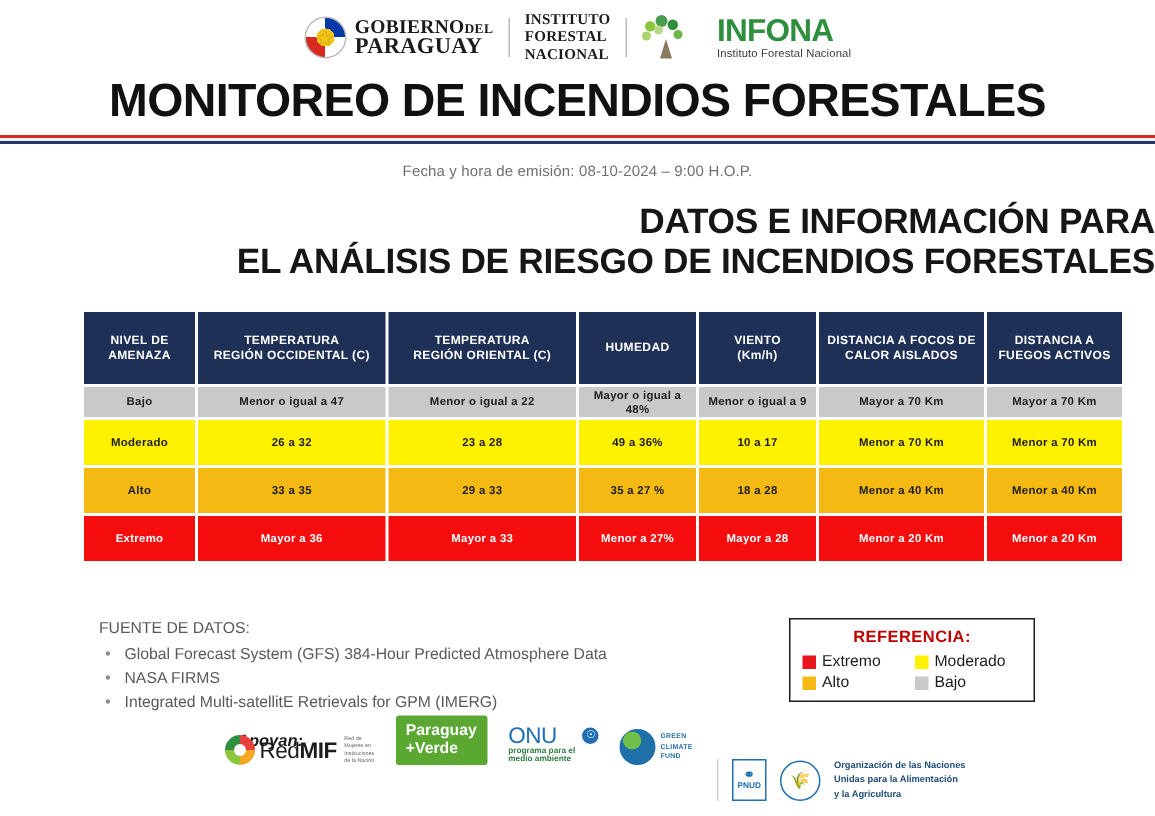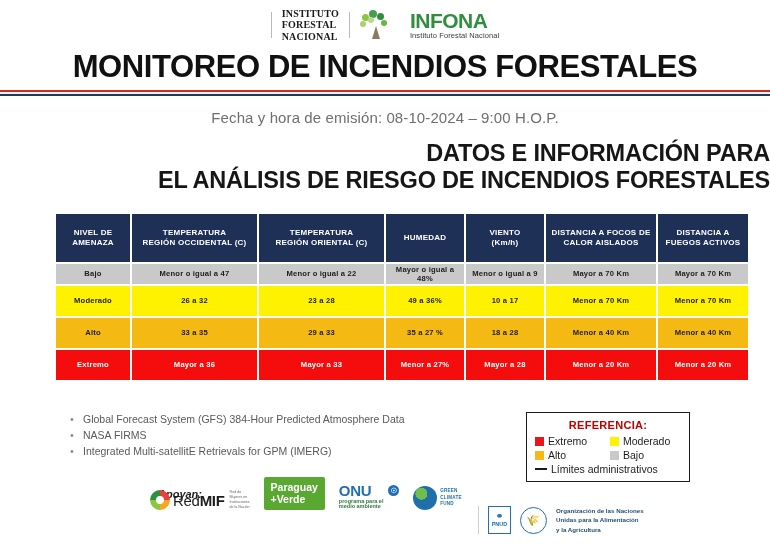--- a/index.html
+++ b/index.html
@@ -89,21 +89,21 @@
   }
   .tri-rule { margin-top: 5px; }
   .tri-rule div { height: 2px; }
   .rule-red { background: #d52b1e; }
   .rule-white { background: #f2f2f2; }
   .rule-blue { background: #1f3864; }
 
   
   .emission {
     text-align: center;
-    font-size: 15px;
+    font-size: 10px;
     color: #6f6f6f;
     margin-top: 13px;
     letter-spacing: .1px;
   }
 
   
   .section-title {
     text-align: right;
     margin-top: 14px;
     font-size: 23.5px;
@@ -221,21 +221,21 @@
   .redmif-word b { font-weight: bold; }
   .redmif-tag {
     font-size: 3.6px; color: #666; line-height: 1.35; margin-left: 2px;
   }
   .pyverde {
     background: #5aa832; color: #fff; font-weight: bold;
     font-size: 10.5px; line-height: 1.1; padding: 5px 7px; border-radius: 2px;
   }
   .onu { line-height: 1.05; }
   .onu .onu-top {
-    font-size: 15px; font-weight: bold; color: #1f6fb2; letter-spacing: -.3px;
+    font-size: 15px; font-weight: normal; color: #1f6fb2; letter-spacing: -.3px;
     display: flex; align-items: center; gap: 17px;
   }
   .onu-glyph {
     width: 11px; height: 11px; border-radius: 50%;
     background: #1f6fb2; color: #fff; font-size: 7px;
     display: inline-flex; align-items: center; justify-content: center;
   }
   .onu .onu-sub { font-size: 5.5px; color: #2f7b3f; font-weight: bold; }
   .gcf { display: flex; align-items: center; gap: 3px; }
   .gcf-globe {
@@ -260,20 +260,29 @@
     display: flex; align-items: center; justify-content: center;
     font-size: 11px;
   }
   .fao-text { font-size: 6.2px; font-weight: bold; color: #1f4e79; line-height: 1.5; }
 </style>
 </head>
 <body>
 
 <div class="logo-bar">
 
+  <div class="gov-logo">
+    <div class="gov-seal"></div>
+    <div class="gov-text">
+      <div class="l1">
+        <span>GOBIERNO</span><span class="small">DEL</span>
+      </div>
+      <div class="l2">PARAGUAY</div>
+    </div>
+  </div>
 
   <div class="vsep"></div>
 
   <div class="ifn-text">
     <div>INSTITUTO</div>
     <div>FORESTAL</div>
     <div>NACIONAL</div>
   </div>
 
   <div class="vsep"></div>
@@ -366,20 +375,21 @@
           <td>Menor a 27%</td>
           <td>Mayor a 28</td>
           <td>Menor a 20 Km</td>
           <td>Menor a 20 Km</td>
         </tr>
       </tbody>
   </table>
 </div>
 
 <div class="sources">
+  <div class="head">FUENTE DE DATOS:</div>
   <ul id="src-list">
       <li>Global Forecast System (GFS) 384-Hour Predicted Atmosphere Data</li>
       <li>NASA FIRMS</li>
       <li>Integrated Multi-satellitE Retrievals for GPM (IMERG)</li>
     </ul>
 </div>
 
 <div class="legend">
   <div class="legend-title">REFERENCIA:</div>
   <div class="legend-grid" id="legend-grid">
@@ -393,24 +403,20 @@
       </div>
       <div class="legend-item">
         <span class="sw" style="background: rgb(245, 185, 20);"></span>
         <span>Alto</span>
       </div>
       <div class="legend-item">
         <span class="sw" style="background: rgb(201, 201, 201);"></span>
         <span>Bajo</span>
       </div>
     </div>
-  <div class="legend-limits">
-    <span class="dash"></span>
-    <span>Límites administrativos</span>
-  </div>
 </div>
 
 <div class="apoyan">Apoyan:</div>
 
 <div class="footer-logos">
 
   <div class="redmif">
     <span class="redmif-mark"></span>
     <span class="redmif-word"><span>Red</span><b>MIF</b></span>
     <span class="redmif-tag" id="redmif-tag">

